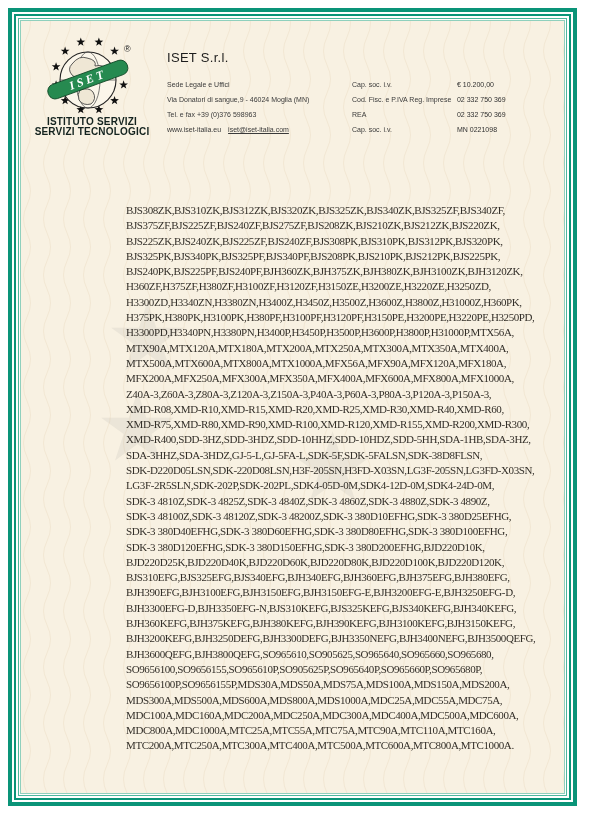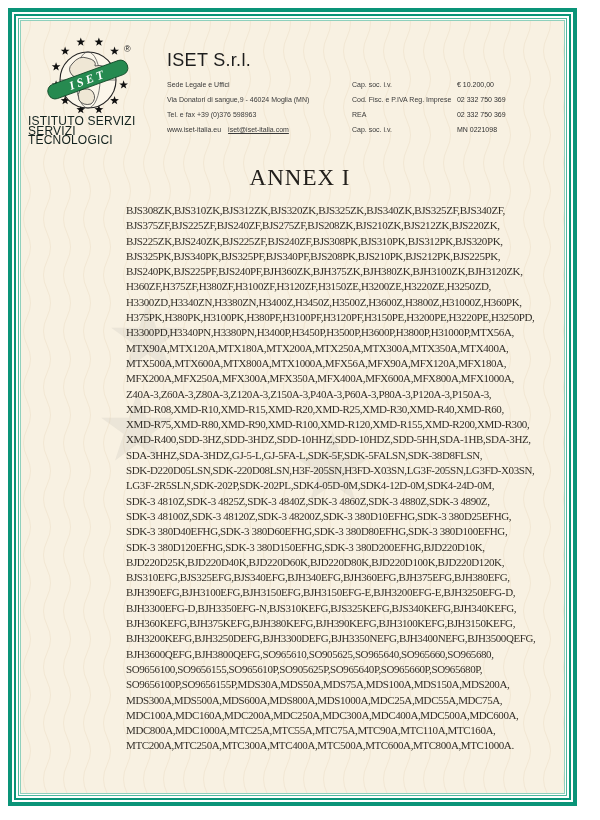--- a/index.html
+++ b/index.html
@@ -17,24 +17,24 @@
       background:#f8f1e2;position:relative;overflow:hidden;}
   .b4 svg{position:absolute;inset:0;}
   
   .overlay{position:absolute;inset:0;}
   .abs{position:absolute;}
   
   .wm{position:absolute;color:rgba(130,130,130,0.10);font-size:95px;line-height:1;
       font-family:"DejaVu Sans", sans-serif;}
   
   .logo-emblem{position:absolute;left:42px;top:28px;width:96px;height:96px;}
-  .logo-caption{position:absolute;left:28px;top:117px;width:128px;
-      font-size:12px;font-weight:normal;line-height:9.5px;letter-spacing:0.2px;color:#14231f;}
+  .logo-caption{position:absolute;left:28px;top:117px;width:128px;text-align:center;
+      font-size:10px;font-weight:bold;line-height:9.5px;letter-spacing:0.2px;color:#14231f;}
   
-  .company{left:167px;top:50px;font-size:18px;color:#1d1d1d;letter-spacing:0.3px;}
+  .company{left:167px;top:50px;font-size:13px;color:#1d1d1d;letter-spacing:0.3px;}
   .hsmall{font-size:7px;color:#3a3a3a;white-space:nowrap;}
   .h-l1{left:167px;top:81px;} .h-l2{left:167px;top:96px;}
   .h-l3{left:167px;top:111px;} .h-l4{left:167px;top:126px;}
   .email-link{text-decoration:underline;color:#3a3a3a;margin-left:7px;}
   .reg-row{left:352px;width:200px;}
   .r0{top:81px;} .r1{top:96px;} .r2{top:111px;} .r3{top:126px;}
   .reg-label{display:inline-block;width:103px;}
   .reg-value{display:inline-block;color:#303030;}
   
   .title{left:0;top:165px;width:600px;text-align:center;
@@ -148,21 +148,20 @@
   </div>
   <div class="abs hsmall reg-row r2">
     <span class="reg-label">REA</span>
     <span class="reg-value">02 332 750 369</span>
   </div>
   <div class="abs hsmall reg-row r3">
     <span class="reg-label">Cap. soc. i.v.</span>
     <span class="reg-value">MN 0221098</span>
   </div>
 
-  <div class="abs title">ANNEX I</div>
   <div class="abs codes">BJS308ZK,BJS310ZK,BJS312ZK,BJS320ZK,BJS325ZK,BJS340ZK,BJS325ZF,BJS340ZF,
 BJS375ZF,BJS225ZF,BJS240ZF,BJS275ZF,BJS208ZK,BJS210ZK,BJS212ZK,BJS220ZK,
 BJS225ZK,BJS240ZK,BJS225ZF,BJS240ZF,BJS308PK,BJS310PK,BJS312PK,BJS320PK,
 BJS325PK,BJS340PK,BJS325PF,BJS340PF,BJS208PK,BJS210PK,BJS212PK,BJS225PK,
 BJS240PK,BJS225PF,BJS240PF,BJH360ZK,BJH375ZK,BJH380ZK,BJH3100ZK,BJH3120ZK,
 H360ZF,H375ZF,H380ZF,H3100ZF,H3120ZF,H3150ZE,H3200ZE,H3220ZE,H3250ZD,
 H3300ZD,H3340ZN,H3380ZN,H3400Z,H3450Z,H3500Z,H3600Z,H3800Z,H31000Z,H360PK,
 H375PK,H380PK,H3100PK,H380PF,H3100PF,H3120PF,H3150PE,H3200PE,H3220PE,H3250PD,
 H3300PD,H3340PN,H3380PN,H3400P,H3450P,H3500P,H3600P,H3800P,H31000P,MTX56A,
 MTX90A,MTX120A,MTX180A,MTX200A,MTX250A,MTX300A,MTX350A,MTX400A,

